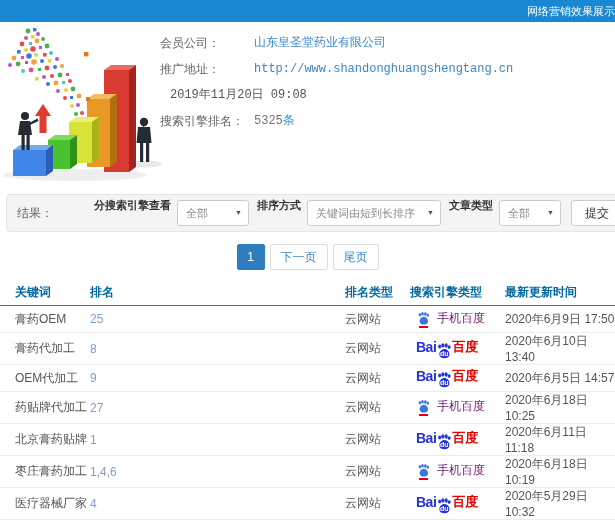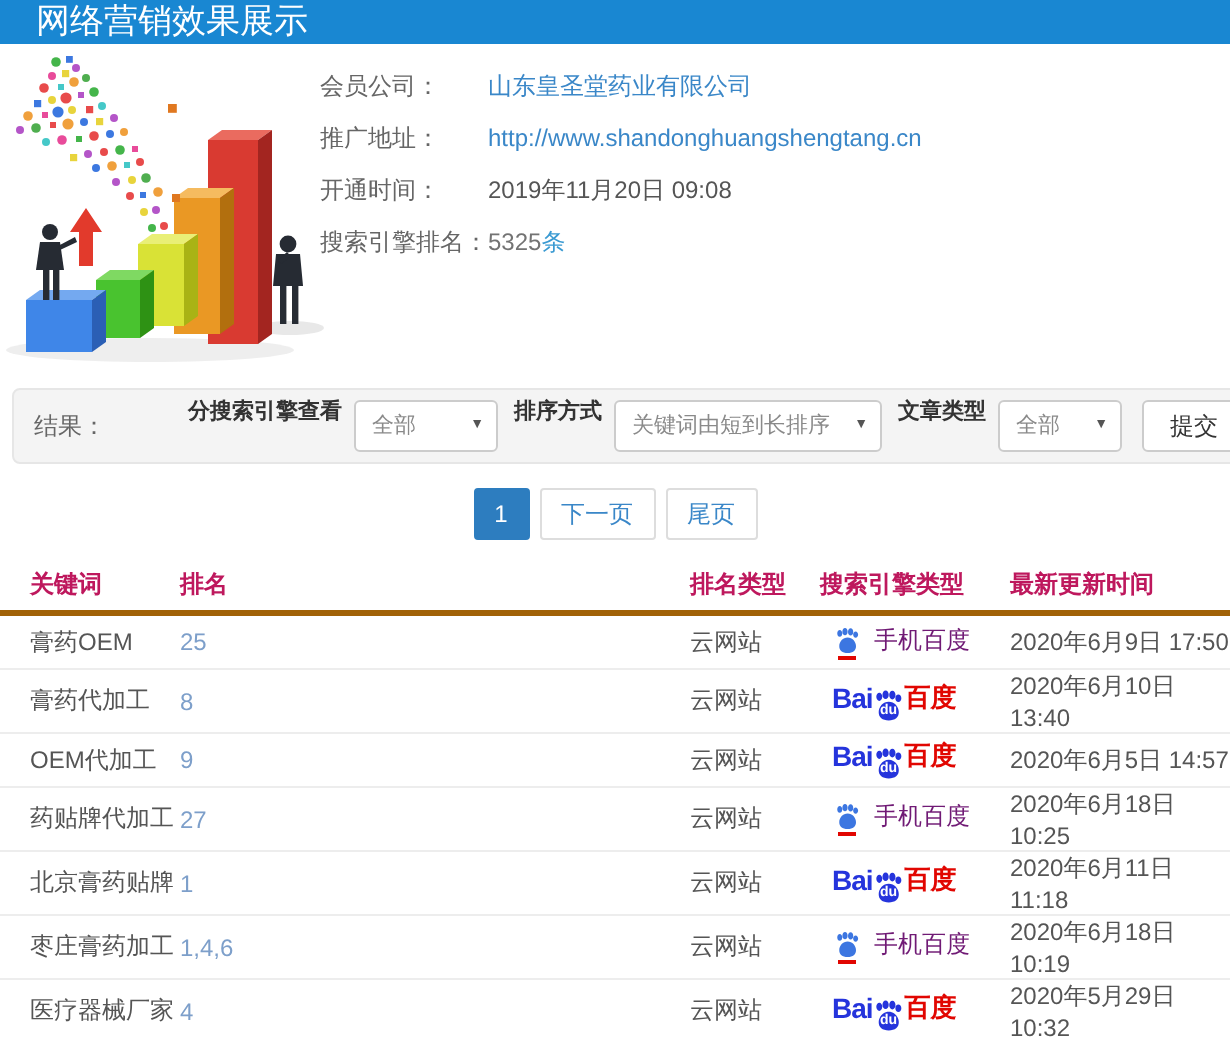--- a/index.html
+++ b/index.html
@@ -2,28 +2,28 @@
 <html><head>
 <meta charset="utf-8">
 <style>
   html,body{margin:0;padding:0;}
   body{
     width:615px;height:520px;overflow:hidden;background:#fff;
     font-family:"Liberation Sans","DejaVu Sans",sans-serif;font-size:12px;color:#555;
     position:relative;
   }
   
-  .topbar{height:22px;background:#1987d2;color:#fff;line-height:22px;padding-left:18px;font-size:17px;}
+  .topbar{height:22px;background:#1987d2;color:#fff;line-height:22px;padding-left:18px;font-size:11px;text-align:right;}
   
   .info-section{position:relative;height:170px;}
   .illustration{position:absolute;left:0;top:4px;width:180px;height:162px;}
   .info-fields{position:absolute;left:160px;top:8px;}
   .info-row{height:26px;line-height:26px;display:flex;white-space:nowrap;}
   .info-label{width:84px;color:#666;}
-  .info-value{color:#555;text-decoration:none;}
+  .info-value{margin-left:10px;color:#555;text-decoration:none;font-family:Liberation Mono, monospace;}
   .info-value.link{color:#3a87c8;}
   .rank-num{color:#737373;}
   .rank-suffix{color:#3a9ad2;}
   
   .filter-bar{
     position:relative;left:6px;width:618px;height:38px;background:#f4f4f4;
     border:1px solid #e6e6e6;border-radius:4px;display:flex;align-items:center;
     box-sizing:border-box;margin-top:2px;
   }
   .result-label{margin-left:10px;color:#666;}
@@ -45,21 +45,21 @@
   
   .pagination{margin-top:12px;display:flex;justify-content:center;gap:5px;}
   .pg-btn{
     min-width:16px;height:24px;line-height:24px;text-align:center;padding:0 10px;
     border:1px solid #ddd;border-radius:2px;color:#3a87c8;background:#fff;cursor:pointer;
   }
   .pg-btn.current{background:#2d7dbf;border-color:#2d7dbf;color:#fff;padding:0 5px;min-width:16px;}
   
   table{width:100%;border-collapse:collapse;margin-top:10px;font-size:12px;table-layout:fixed;}
   col.c1{width:90px;}col.c2{width:255px;}col.c3{width:65px;}col.c4{width:95px;}
-  th{height:25px;text-align:left;color:#be185d;font-weight:bold;border-bottom:3px solid #a16207;padding:0;}
+  th{height:25px;text-align:left;color:#0369a1;font-weight:bold;border-bottom:1px solid #a16207;padding:0;}
   td{height:26px;border-bottom:1px solid #ededed;padding:0;color:#555;}
   th:first-child,td:first-child{padding-left:15px;}
   td.rank{color:#7d9fca;cursor:pointer;}
   .engine-td{padding-left:6px;}
   .eng-mobile{display:inline-flex;align-items:center;color:#701a75;}
   .eng-mobile .paw-wrap{position:relative;width:15px;height:15px;margin-right:6px;}
   .eng-mobile .paw{width:15px;height:15px;fill:#3c76e1;display:block;}
   .eng-mobile .paw-wrap::after{content:"";position:absolute;left:3px;bottom:-2px;width:9px;height:2px;background:#e10601;}
   .eng-label{font-style:normal;}
   .eng-pc{display:inline-flex;align-items:flex-start;line-height:14px;}
@@ -194,21 +194,20 @@
   <div class="info-fields">
     <div class="info-row">
       <span class="info-label">会员公司：</span>
       <a class="info-value link">山东皇圣堂药业有限公司</a>
     </div>
     <div class="info-row">
       <span class="info-label">推广地址：</span>
       <a class="info-value link">http://www.shandonghuangshengtang.cn</a>
     </div>
     <div class="info-row">
-      <span class="info-label">开通时间：</span>
       <span class="info-value">2019年11月20日 09:08</span>
     </div>
     <div class="info-row">
       <span class="info-label">搜索引擎排名：</span>
       <span class="info-value"><span class="rank-num">5325</span><span class="rank-suffix">条</span></span>
     </div>
   </div>
 </div>
 
 <div class="filter-bar">

